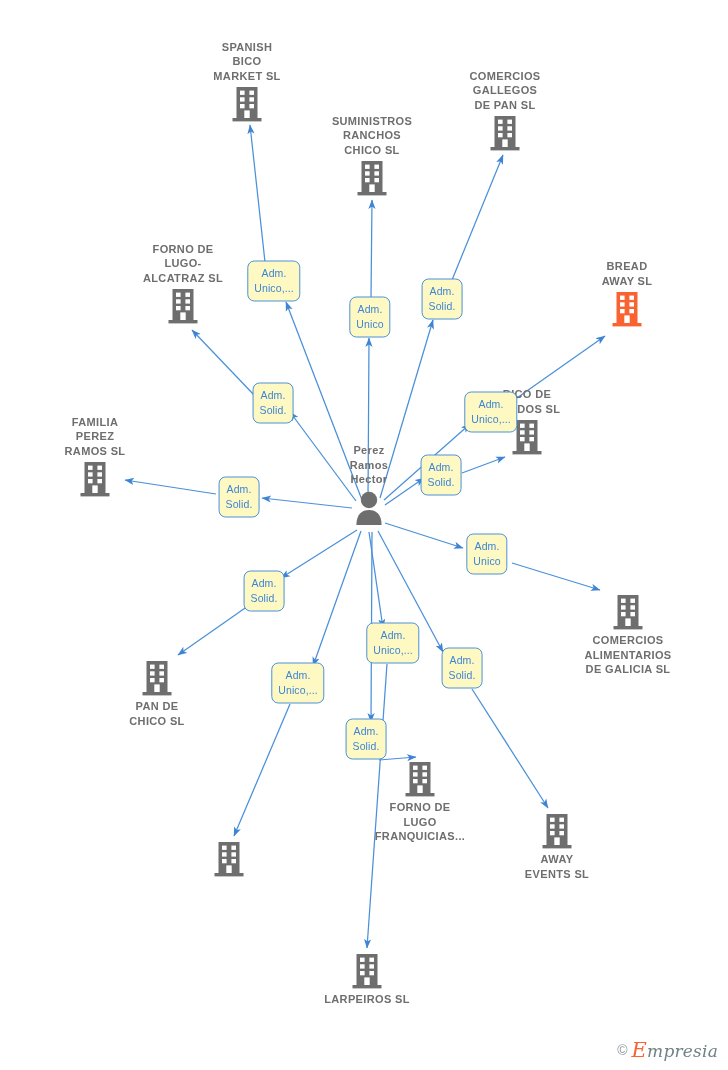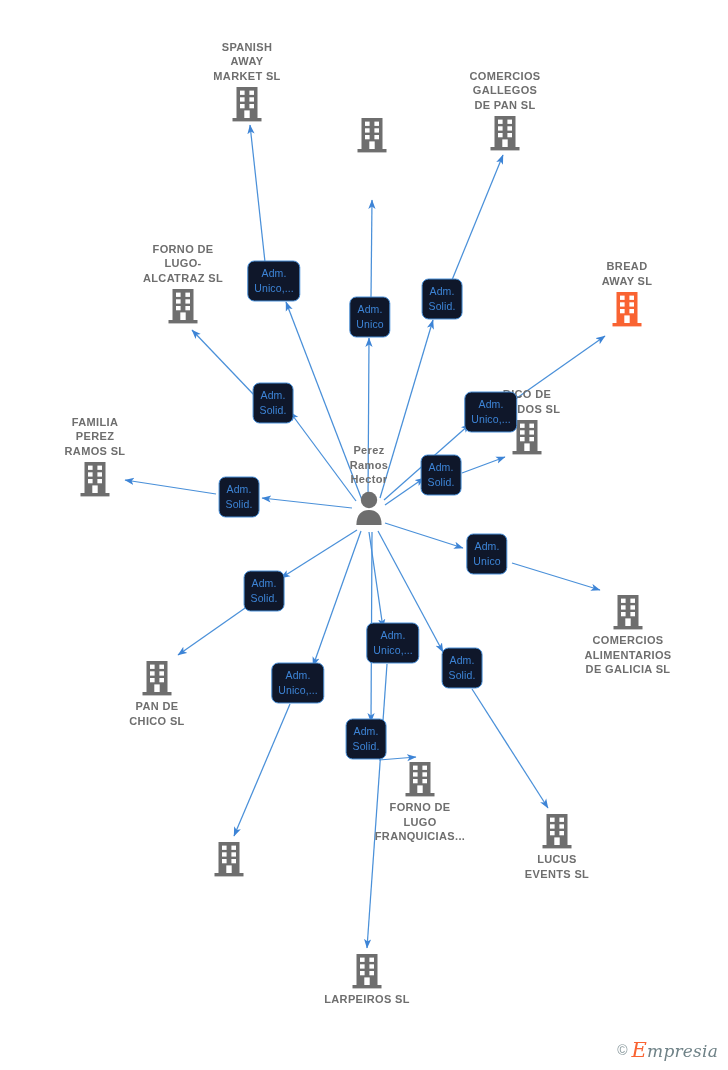--- a/index.html
+++ b/index.html
@@ -53,21 +53,21 @@
     height: 38px;
   }
   .node.label-below .node-icon { margin-top: 0; }
   .node.label-below .node-label { margin-top: 2px; }
 
   
   .edge-label {
     position: absolute;
     z-index: 4;
     box-sizing: border-box;
-    background: #0f172a;
+    background: #fef9c3;
     border: 1.6px solid #4a90d9;
     border-radius: 7px;
     color: #3d84d6;
     font-size: 10.5px;
     line-height: 15px;
     text-align: center;
     padding: 4px 6px 5px 6px;
     white-space: pre-line;
     letter-spacing: 0.1px;
   }
@@ -158,35 +158,38 @@
 Hector</div>
     <svg class="node-icon" viewBox="0 0 32 38" xmlns="http://www.w3.org/2000/svg">
       <circle cx="16" cy="11" r="8.2" fill="#6e6e6e"></circle>
       <path d="M3.4,36 C3.4,25.4 8.8,21 16,21 C23.2,21 28.6,25.4 28.6,36 Z" fill="#6e6e6e"></path>
     </svg>
   </div>
 
   <div id="nodes-container">
       <div class="node" style="left: 247px; top: 39.5px;">
         <div class="node-label">SPANISH
-AWAY
+BICO
 MARKET  SL</div>
         <svg class="node-icon" viewBox="0 0 32 38" xmlns="http://www.w3.org/2000/svg">
           <rect x="5.5" y="2" width="21" height="31" fill="#6e6e6e"></rect>
           <rect x="1.5" y="33" width="29" height="3.4" fill="#6e6e6e"></rect>
           <rect x="9" y="5.6" width="4.6" height="4.3" fill="#ffffff"></rect>
           <rect x="18.4" y="5.6" width="4.6" height="4.3" fill="#ffffff"></rect>
           <rect x="9" y="12.3" width="4.6" height="4.3" fill="#ffffff"></rect>
           <rect x="18.4" y="12.3" width="4.6" height="4.3" fill="#ffffff"></rect>
           <rect x="9" y="19" width="4.6" height="4.3" fill="#ffffff"></rect>
           <rect x="18.4" y="19" width="4.6" height="4.3" fill="#ffffff"></rect>
           <rect x="13.3" y="25.4" width="5.4" height="7.6" fill="#ffffff"></rect>
         </svg>
       </div>
       <div class="node" style="left: 372px; top: 113.5px;">
+        <div class="node-label">SUMINISTROS
+RANCHOS
+CHICO  SL</div>
         <svg class="node-icon" viewBox="0 0 32 38" xmlns="http://www.w3.org/2000/svg">
           <rect x="5.5" y="2" width="21" height="31" fill="#6e6e6e"></rect>
           <rect x="1.5" y="33" width="29" height="3.4" fill="#6e6e6e"></rect>
           <rect x="9" y="5.6" width="4.6" height="4.3" fill="#ffffff"></rect>
           <rect x="18.4" y="5.6" width="4.6" height="4.3" fill="#ffffff"></rect>
           <rect x="9" y="12.3" width="4.6" height="4.3" fill="#ffffff"></rect>
           <rect x="18.4" y="12.3" width="4.6" height="4.3" fill="#ffffff"></rect>
           <rect x="9" y="19" width="4.6" height="4.3" fill="#ffffff"></rect>
           <rect x="18.4" y="19" width="4.6" height="4.3" fill="#ffffff"></rect>
           <rect x="13.3" y="25.4" width="5.4" height="7.6" fill="#ffffff"></rect>
@@ -322,21 +325,21 @@
           <rect x="5.5" y="2" width="21" height="31" fill="#6e6e6e"></rect>
           <rect x="1.5" y="33" width="29" height="3.4" fill="#6e6e6e"></rect>
           <rect x="9" y="5.6" width="4.6" height="4.3" fill="#ffffff"></rect>
           <rect x="18.4" y="5.6" width="4.6" height="4.3" fill="#ffffff"></rect>
           <rect x="9" y="12.3" width="4.6" height="4.3" fill="#ffffff"></rect>
           <rect x="18.4" y="12.3" width="4.6" height="4.3" fill="#ffffff"></rect>
           <rect x="9" y="19" width="4.6" height="4.3" fill="#ffffff"></rect>
           <rect x="18.4" y="19" width="4.6" height="4.3" fill="#ffffff"></rect>
           <rect x="13.3" y="25.4" width="5.4" height="7.6" fill="#ffffff"></rect>
         </svg>
-        <div class="node-label">LUCUS
+        <div class="node-label">AWAY
 EVENTS  SL</div>
       </div>
       <div class="node label-below" style="left: 229px; top: 840px;">
         <svg class="node-icon" viewBox="0 0 32 38" xmlns="http://www.w3.org/2000/svg">
           <rect x="5.5" y="2" width="21" height="31" fill="#6e6e6e"></rect>
           <rect x="1.5" y="33" width="29" height="3.4" fill="#6e6e6e"></rect>
           <rect x="9" y="5.6" width="4.6" height="4.3" fill="#ffffff"></rect>
           <rect x="18.4" y="5.6" width="4.6" height="4.3" fill="#ffffff"></rect>
           <rect x="9" y="12.3" width="4.6" height="4.3" fill="#ffffff"></rect>
           <rect x="18.4" y="12.3" width="4.6" height="4.3" fill="#ffffff"></rect>

